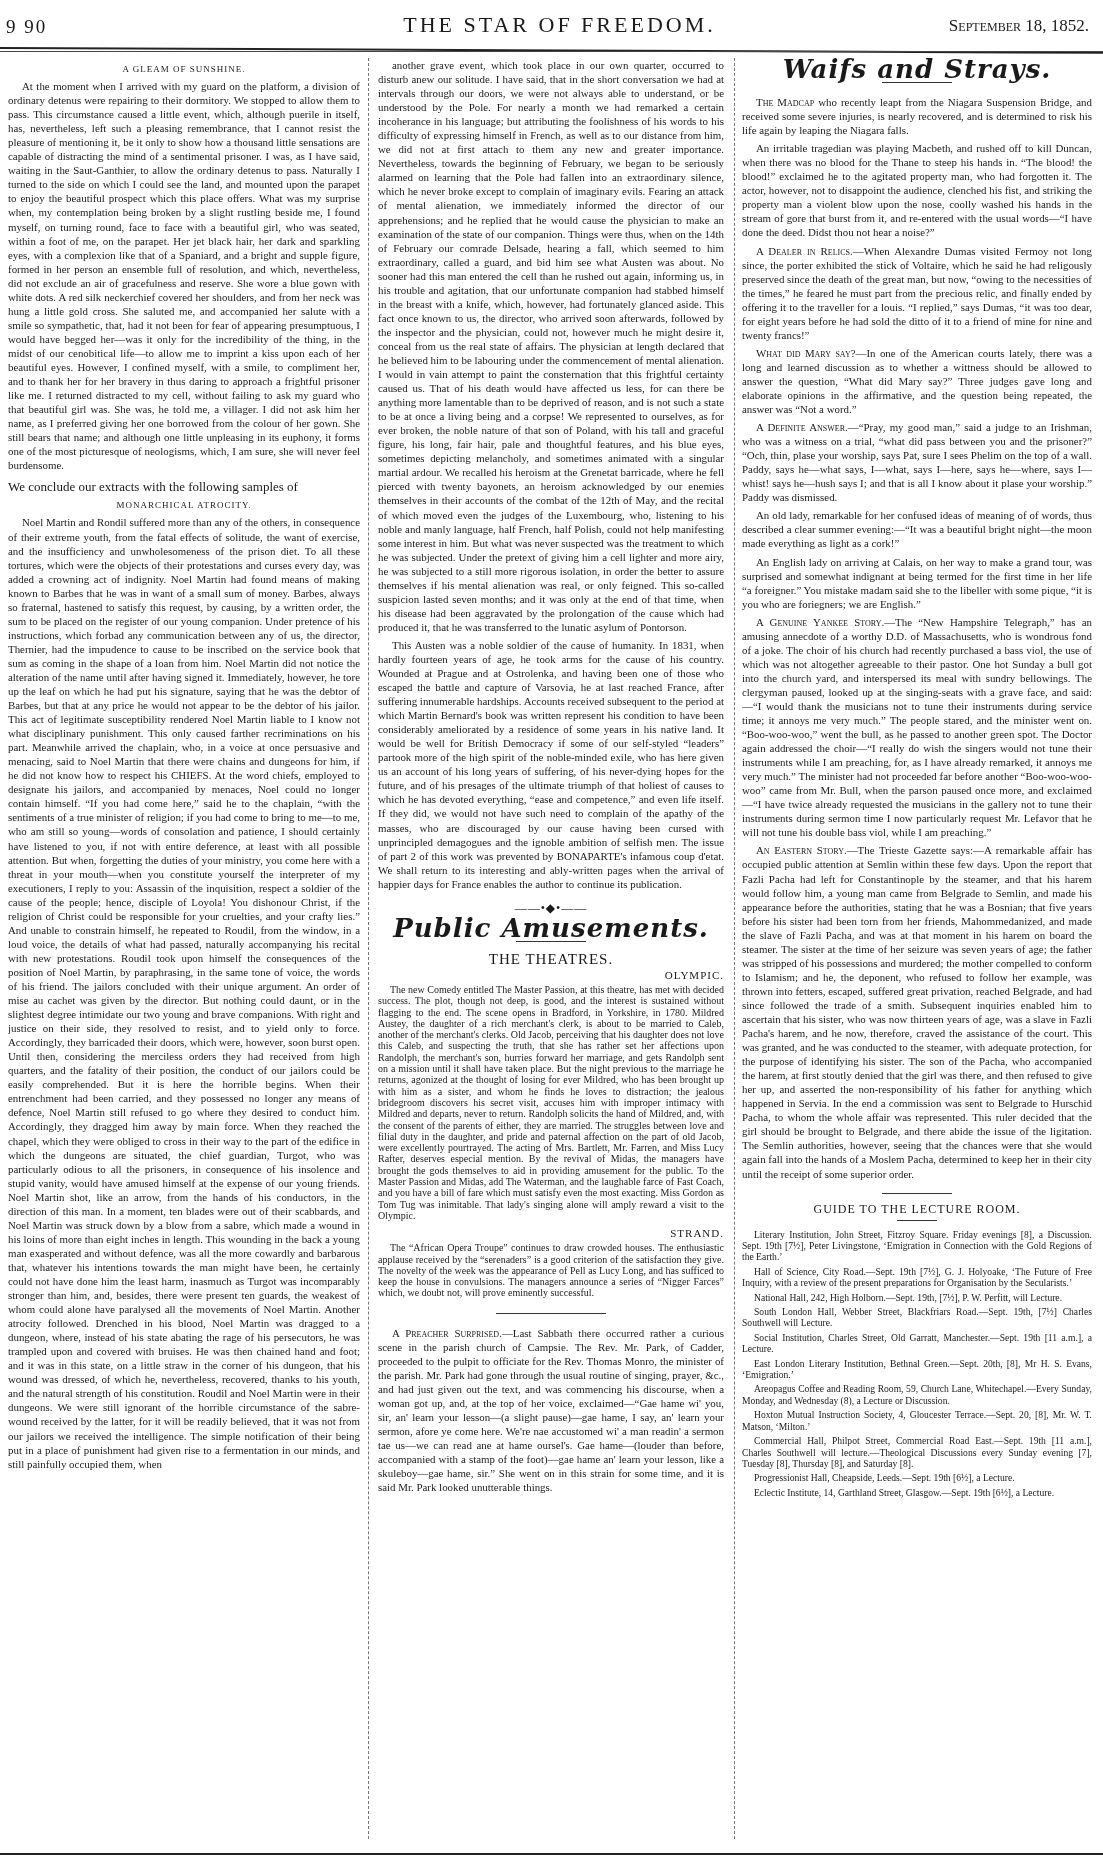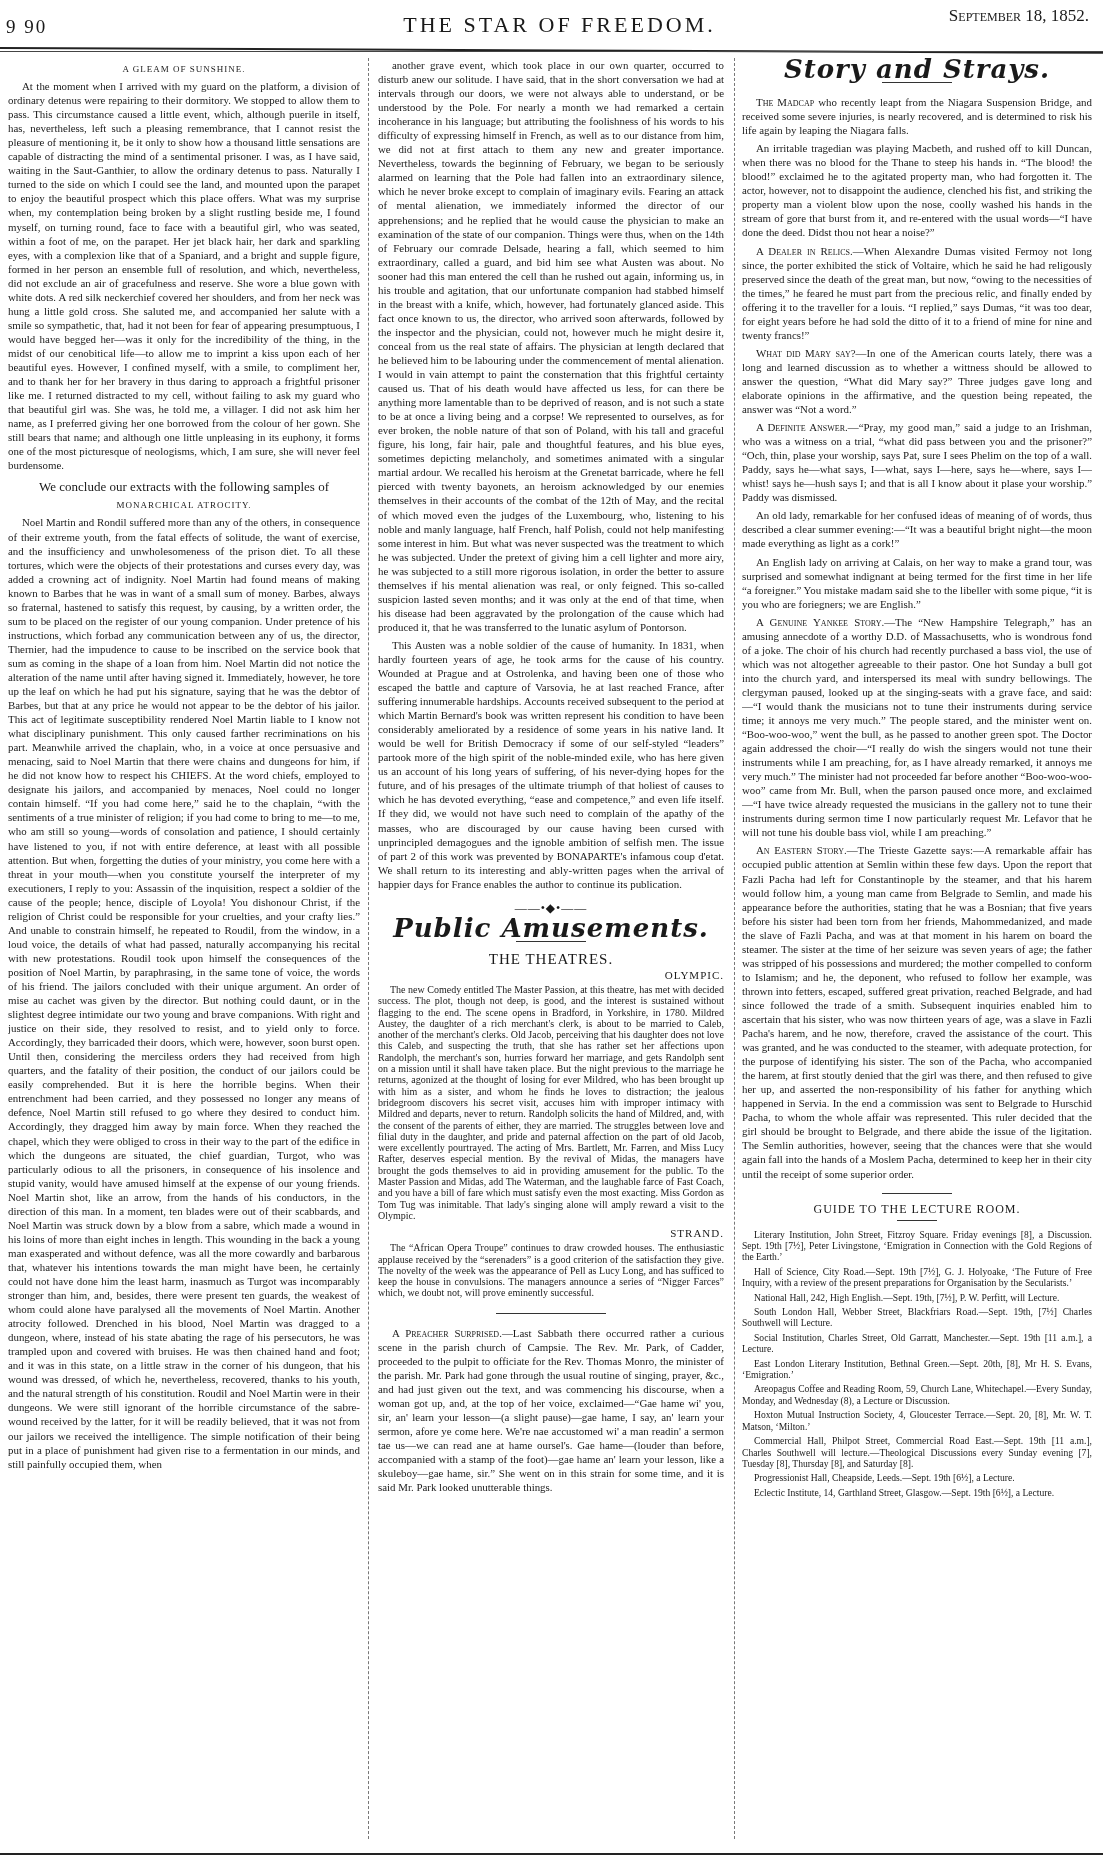--- a/index.html
+++ b/index.html
@@ -14,21 +14,21 @@
     }
     .page-no {
       position: absolute; left: 6px; top: 16px;
       font-size: 19px; letter-spacing: 2px;
     }
     .paper-title {
       position: absolute; left: 0; right: 0; top: 12px; text-align: center;
       font-size: 22px; letter-spacing: 3px; font-weight: normal; padding-left: 16px;
     }
     .issue-date {
-      position: absolute; right: 14px; top: 6px;
+      position: absolute; right: 14px; top: 16px;
       font-size: 17px; font-variant: small-caps;
     }
     .rule-top {
       position: absolute; left: 0; top: 47px; width: 1103px; height: 0;
       border-top: 2px solid #222;
       transform: rotate(0.25deg); transform-origin: left center;
     }
     .rule-top2 {
       position: absolute; left: 0; top: 51px; width: 1103px; height: 0;
       border-top: 1px solid #444;
@@ -51,21 +51,21 @@
     .rule-bottom {
       position: absolute; left: 0; bottom: 4px; width: 1103px; border-top: 2px solid #222;
     }
     .small-head {
       text-align: center; font-size: 9px; letter-spacing: 1px;
       margin: 4px 0 3px; text-transform: uppercase;
     }
     p.para { text-indent: 14px; margin-bottom: 0; }
     p.para.gap { margin-top: 4px; }
     .intro-line {
-      text-align: center; font-size: 13px; margin: 8px 0 4px;
+      text-align: left; font-size: 13px; margin: 8px 0 4px;
     }
     .blackletter {
       text-align: center; font-family: "DejaVu Serif", serif;
       font-size: 26px; font-weight: bold; letter-spacing: 1px;
       font-style: italic; margin: 6px 0 2px;
     }
     .short-rule {
       width: 70px; margin: 6px auto; border-top: 1px solid #333;
     }
     .ornament {
@@ -114,40 +114,40 @@
   </div>
   <div class="theatre-name" style="margin-top:5px">STRAND.</div>
   <div class="small-print">
     <p>The “African Opera Troupe” continues to draw crowded houses. The enthusiastic applause received by the “serenaders” is a good criterion of the satisfaction they give. The novelty of the week was the appearance of Pell as Lucy Long, and has sufficed to keep the house in convulsions. The managers announce a series of “Nigger Farces” which, we doubt not, will prove eminently successful.</p>
   </div>
   <div class="short-rule" style="width:110px;margin:14px auto 12px"></div>
   <p class="para"><span class="lead">A Preacher Surprised.</span><span>—Last Sabbath there occurred rather a curious scene in the parish church of Campsie. The Rev. Mr. Park, of Cadder, proceeded to the pulpit to officiate for the Rev. Thomas Monro, the minister of the parish. Mr. Park had gone through the usual routine of singing, prayer, &amp;c., and had just given out the text, and was commencing his discourse, when a woman got up, and, at the top of her voice, exclaimed—“Gae hame wi' you, sir, an' learn your lesson—(a slight pause)—gae hame, I say, an' learn your sermon, afore ye come here. We're nae accustomed wi' a man readin' a sermon tae us—we can read ane at hame oursel's. Gae hame—(louder than before, accompanied with a stamp of the foot)—gae hame an' learn your lesson, like a skuleboy—gae hame, sir.” She went on in this strain for some time, and it is said Mr. Park looked unutterable things.</span></p>
 </article>
 
 <article class="col col3">
-  <div class="blackletter" style="margin-top:4px">Story and Strays.</div>
+  <div class="blackletter" style="margin-top:4px">Waifs and Strays.</div>
   <div class="short-rule" style="margin:6px auto 12px"></div>
 
   <p class="para gap"><span class="lead">The Madcap</span><span> who recently leapt from the Niagara Suspension Bridge, and received some severe injuries, is nearly recovered, and is determined to risk his life again by leaping the Niagara falls.</span></p>
   <p class="para gap"><span class="lead"></span><span>An irritable tragedian was playing Macbeth, and rushed off to kill Duncan, when there was no blood for the Thane to steep his hands in. “The blood! the blood!” exclaimed he to the agitated property man, who had forgotten it. The actor, however, not to disappoint the audience, clenched his fist, and striking the property man a violent blow upon the nose, coolly washed his hands in the stream of gore that burst from it, and re-entered with the usual words—“I have done the deed. Didst thou not hear a noise?”</span></p>
   <p class="para gap"><span class="lead">A Dealer in Relics.</span><span>—When Alexandre Dumas visited Fermoy not long since, the porter exhibited the stick of Voltaire, which he said he had religously preserved since the death of the great man, but now, “owing to the necessities of the times,” he feared he must part from the precious relic, and finally ended by offering it to the traveller for a louis. “I replied,” says Dumas, “it was too dear, for eight years before he had sold the ditto of it to a friend of mine for nine and twenty francs!”</span></p>
   <p class="para gap"><span class="lead">What did Mary say?</span><span>—In one of the American courts lately, there was a long and learned discussion as to whether a wittness should be allowed to answer the question, “What did Mary say?” Three judges gave long and elaborate opinions in the affirmative, and the question being repeated, the answer was “Not a word.”</span></p>
   <p class="para gap"><span class="lead">A Definite Answer.</span><span>—“Pray, my good man,” said a judge to an Irishman, who was a witness on a trial, “what did pass between you and the prisoner?” “Och, thin, plase your worship, says Pat, sure I sees Phelim on the top of a wall. Paddy, says he—what says, I—what, says I—here, says he—where, says I—whist! says he—hush says I; and that is all I know about it plase your worship.” Paddy was dismissed.</span></p>
   <p class="para gap"><span class="lead"></span><span>An old lady, remarkable for her confused ideas of meaning of of words, thus described a clear summer evening:—“It was a beautiful bright night—the moon made everything as light as a cork!”</span></p>
   <p class="para gap"><span class="lead"></span><span>An English lady on arriving at Calais, on her way to make a grand tour, was surprised and somewhat indignant at being termed for the first time in her life “a foreigner.” You mistake madam said she to the libeller with some pique, “it is you who are foriegners; we are English.”</span></p>
   <p class="para gap"><span class="lead">A Genuine Yankee Story.</span><span>—The “New Hampshire Telegraph,” has an amusing annecdote of a worthy D.D. of Massachusetts, who is wondrous fond of a joke. The choir of his church had recently purchased a bass viol, the use of which was not altogether agreeable to their pastor. One hot Sunday a bull got into the church yard, and interspersed its meal with sundry bellowings. The clergyman paused, looked up at the singing-seats with a grave face, and said:—“I would thank the musicians not to tune their instruments during service time; it annoys me very much.” The people stared, and the minister went on. “Boo-woo-woo,” went the bull, as he passed to another green spot. The Doctor again addressed the choir—“I really do wish the singers would not tune their instruments while I am preaching, for, as I have already remarked, it annoys me very much.” The minister had not proceeded far before another “Boo-woo-woo-woo” came from Mr. Bull, when the parson paused once more, and exclaimed—“I have twice already requested the musicians in the gallery not to tune their instruments during sermon time I now particularly request Mr. Lefavor that he will not tune his double bass viol, while I am preaching.”</span></p>
   <p class="para gap"><span class="lead">An Eastern Story.</span><span>—The Trieste Gazette says:—A remarkable affair has occupied public attention at Semlin within these few days. Upon the report that Fazli Pacha had left for Constantinople by the steamer, and that his harem would follow him, a young man came from Belgrade to Semlin, and made his appearance before the authorities, stating that he was a Bosnian; that five years before his sister had been torn from her friends, Mahommedanized, and made the slave of Fazli Pacha, and was at that moment in his harem on board the steamer. The sister at the time of her seizure was seven years of age; the father was stripped of his possessions and murdered; the mother compelled to conform to Islamism; and he, the deponent, who refused to follow her example, was thrown into fetters, escaped, suffered great privation, reached Belgrade, and had since followed the trade of a smith. Subsequent inquiries enabled him to ascertain that his sister, who was now thirteen years of age, was a slave in Fazli Pacha's harem, and he now, therefore, craved the assistance of the court. This was granted, and he was conducted to the steamer, with adequate protection, for the purpose of identifying his sister. The son of the Pacha, who accompanied the harem, at first stoutly denied that the girl was there, and then refused to give her up, and asserted the non-responsibility of his father for anything which happened in Servia. In the end a commission was sent to Belgrade to Hurschid Pacha, to whom the whole affair was represented. This ruler decided that the girl should be brought to Belgrade, and there abide the issue of the ligitation. The Semlin authorities, however, seeing that the chances were that she would again fall into the hands of a Moslem Pacha, determined to keep her in their city until the receipt of some superior order.</span></p>
 
   <div class="short-rule" style="margin:12px auto 8px"></div>
   <div class="guide-head">GUIDE TO THE LECTURE ROOM.</div>
   <div class="short-rule" style="width:40px;margin:4px auto 8px"></div>
   <div class="guide">
     <p>Literary Institution, John Street, Fitzroy Square. Friday evenings [8], a Discussion. Sept. 19th [7½], Peter Livingstone, ‘Emigration in Connection with the Gold Regions of the Earth.’</p>
     <p>Hall of Science, City Road.—Sept. 19th [7½], G. J. Holyoake, ‘The Future of Free Inquiry, with a review of the present preparations for Organisation by the Secularists.’</p>
-    <p>National Hall, 242, High English.—Sept. 19th, [7½], P. W. Perfitt, will Lecture.</p>
+    <p>National Hall, 242, High Holborn.—Sept. 19th, [7½], P. W. Perfitt, will Lecture.</p>
     <p>South London Hall, Webber Street, Blackfriars Road.—Sept. 19th, [7½] Charles Southwell will Lecture.</p>
     <p>Social Institution, Charles Street, Old Garratt, Manchester.—Sept. 19th [11 a.m.], a Lecture.</p>
     <p>East London Literary Institution, Bethnal Green.—Sept. 20th, [8], Mr H. S. Evans, ‘Emigration.’</p>
     <p>Areopagus Coffee and Reading Room, 59, Church Lane, Whitechapel.—Every Sunday, Monday, and Wednesday (8), a Lecture or Discussion.</p>
     <p>Hoxton Mutual Instruction Society, 4, Gloucester Terrace.—Sept. 20, [8], Mr. W. T. Matson, ‘Milton.’</p>
     <p>Commercial Hall, Philpot Street, Commercial Road East.—Sept. 19th [11 a.m.], Charles Southwell will lecture.—Theological Discussions every Sunday evening [7], Tuesday [8], Thursday [8], and Saturday [8].</p>
     <p>Progressionist Hall, Cheapside, Leeds.—Sept. 19th [6½], a Lecture.</p>
     <p>Eclectic Institute, 14, Garthland Street, Glasgow.—Sept. 19th [6½], a Lecture.</p>
   </div>
 </article>

